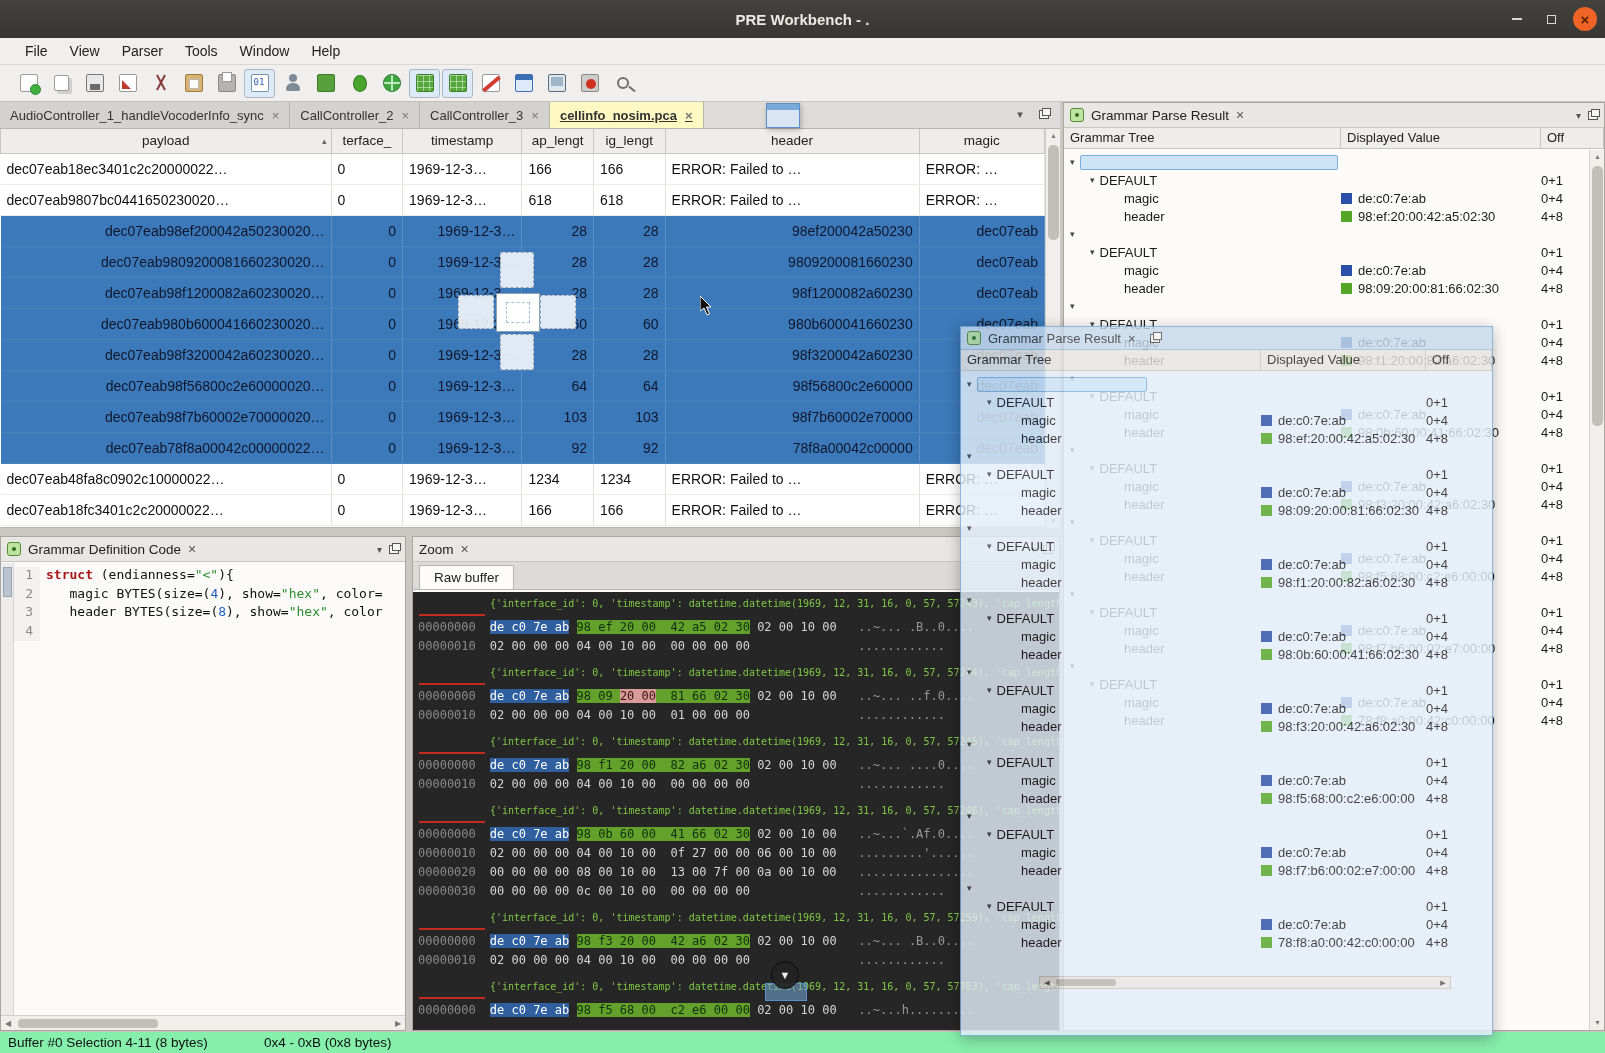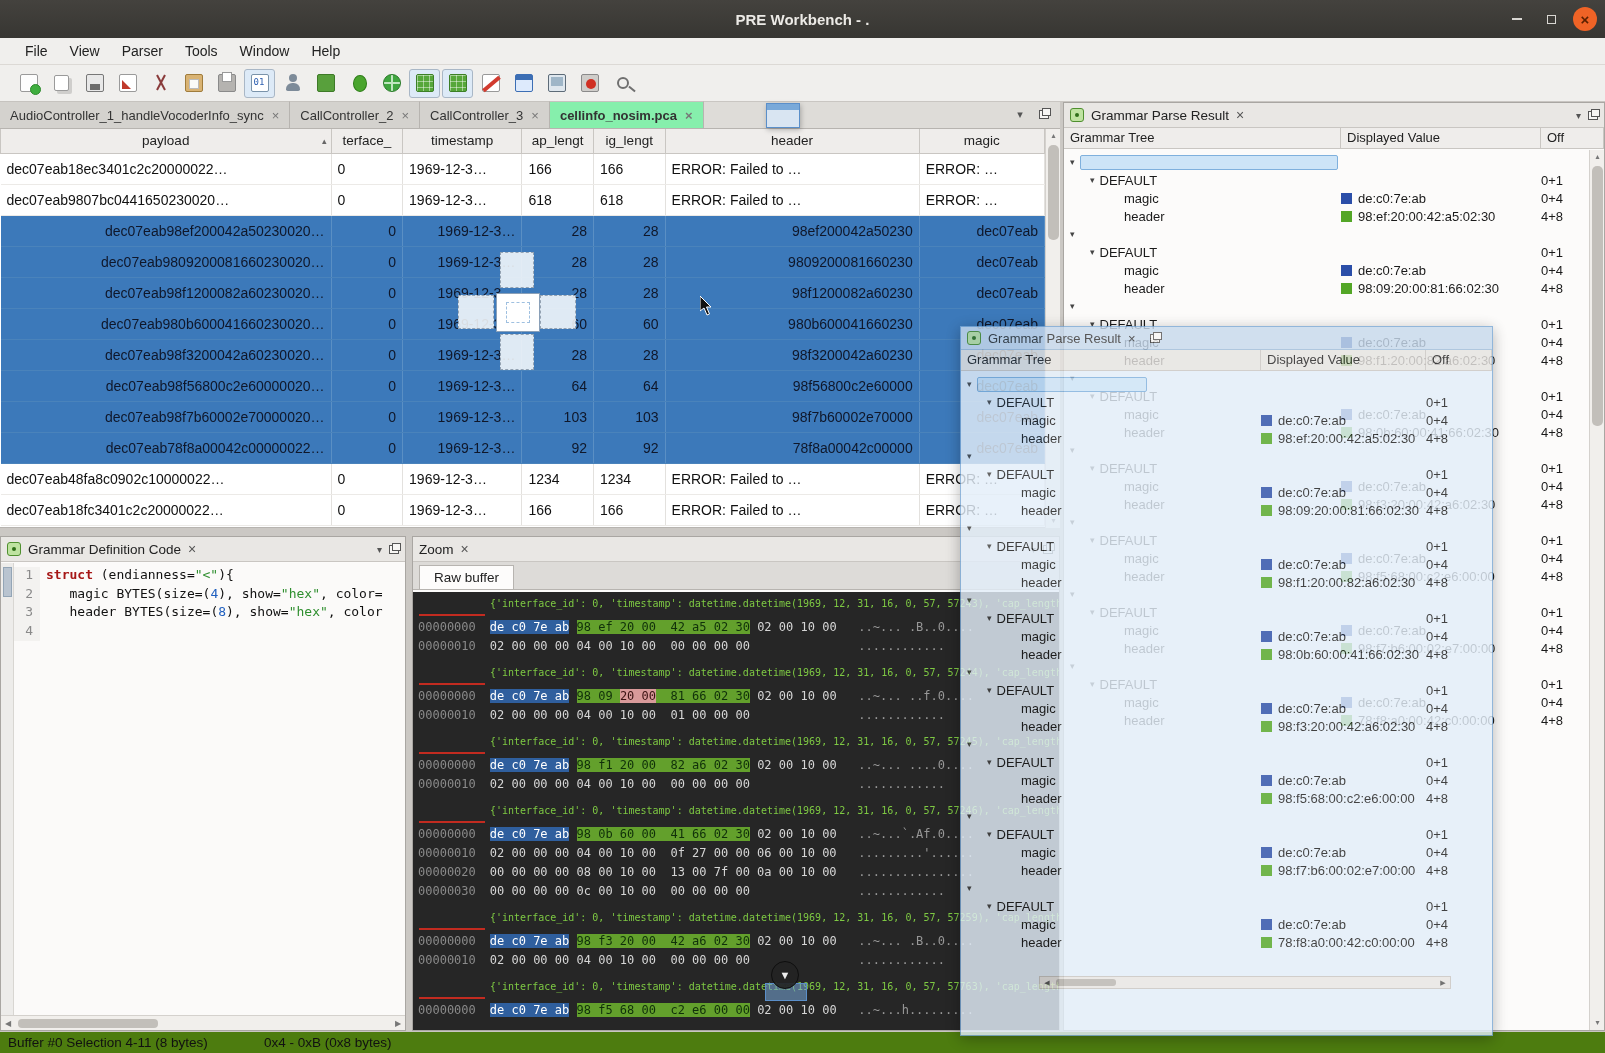--- a/index.html
+++ b/index.html
@@ -67,21 +67,21 @@
   .tk-record .ti::after { content:""; position:absolute; left:4px; top:4px; width:10px; height:10px; background:#d02f22; border-radius:50%; }
   .tk-search .ti { border:2px solid #6f6f6f; border-radius:50%; width:12px; height:12px; }
   .tk-search .ti::after { content:""; position:absolute; left:9px; top:9px; width:8px; height:2px; background:#6f6f6f; transform:rotate(40deg); }
 
   
   .tabbar { position:absolute; left:0; top:102px; width:1060px; height:27px; background:#dedcd8;
             border-bottom:1px solid #b7b4b0; display:flex; align-items:flex-end; }
   .tabs { display:flex; height:27px; flex:1; overflow:hidden; }
   .tab { display:flex; align-items:center; gap:8px; padding:0 10px; font-size:13px; color:#333;
          background:#d4d2ce; border-right:1px solid #b7b4b0; border-top:1px solid #c6c3bf; height:27px; white-space:nowrap; }
-  .tab.active { background:#86efac; font-weight:bold; }
+  .tab.active { background:#fef9c3; font-weight:bold;text-decoration:underline; }
   .tab .tclose { color:#777; font-size:13px; }
   .tabbar-ctl { display:flex; align-items:center; gap:8px; padding:0 8px; color:#555; font-size:11px; height:27px; }
   .ctl-box { width:16px; height:14px; display:flex; align-items:center; justify-content:center; }
   .float-glyph { width:10px; height:9px; border:1px solid #555; position:relative; background:#f7f6f4; }
   .float-glyph::after { content:""; position:absolute; right:-3px; top:-3px; width:7px; height:6px; border:1px solid #555; background:#f7f6f4; }
 
   
   .table-wrap { position:absolute; left:0; top:129px; width:1060px; height:399px; background:#fff; border-bottom:1px solid #b7b4b0; }
   table.ptable { border-collapse:collapse; table-layout:fixed; width:1045px; font-size:14px; }
   .ptable th { height:24px; background:#efedeb; border:1px solid #c9c6c2; border-top:none; font-weight:normal;
@@ -161,21 +161,21 @@
   .hl-g { background:var(--hlg); color:#10300a; }
   .hl-s { background:var(--hls); color:#3a1212; }
   .hex-asc { color:#979797; }
   .scrollfab { position:absolute; left:358px; top:424px; width:28px; height:28px; border-radius:50%;
                background:rgba(35,35,35,.92); border:1px solid #0e0e0e; color:#eee; font-size:11px;
                display:flex; align-items:center; justify-content:center; z-index:30; }
   .ghost2 { position:absolute; left:352px; top:446px; width:42px; height:18px; background:rgba(120,170,220,.55);
             border:1px solid #5b8fc9; z-index:29; }
 
   
-  .statusbar { position:absolute; left:0; top:1031px; width:1605px; height:22px; background:#4d7c0f;
+  .statusbar { position:absolute; left:0; top:1031px; width:1605px; height:22px; background:#86efac;
                border-top:1px solid #c9c6c2; display:flex; align-items:center; padding-left:8px; gap:56px;
                font-size:13.5px; color:#111; }
 
   
   .floatp { left:960px; top:326px; width:533px; height:710px; background:#e3eef9; border:1px solid #7aa7d4;
             box-shadow:0 3px 14px rgba(0,0,0,.35); opacity:.82; z-index:20; position:absolute; }
   .fhead { height:23px; background:#c7d9ec; border-bottom:1px solid #9fbcd9; display:flex; align-items:center;
            padding:0 6px; gap:7px; font-size:13px; color:#333; }
   .floatp .tree-cols { background:#e6e4e1; }
   .fscroll { position:absolute; left:78px; bottom:46px; width:412px; height:13px; background:#e8e6e3;

